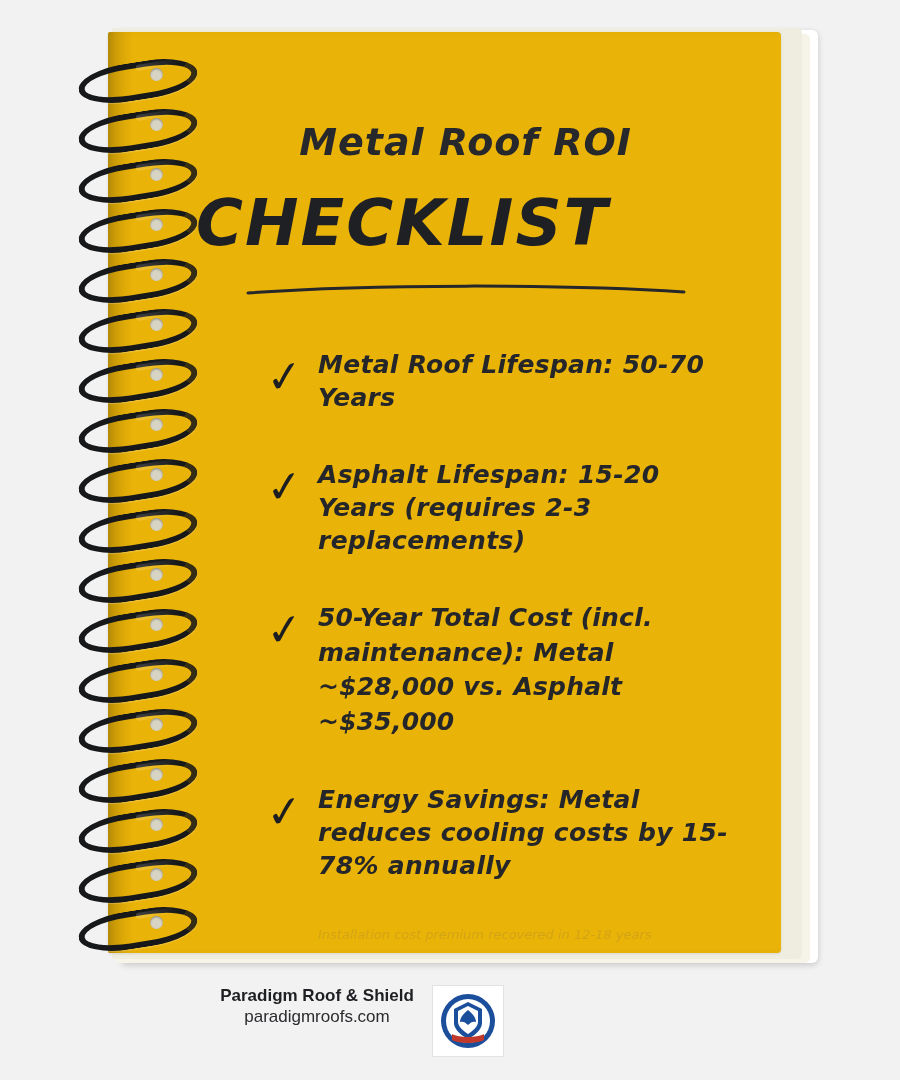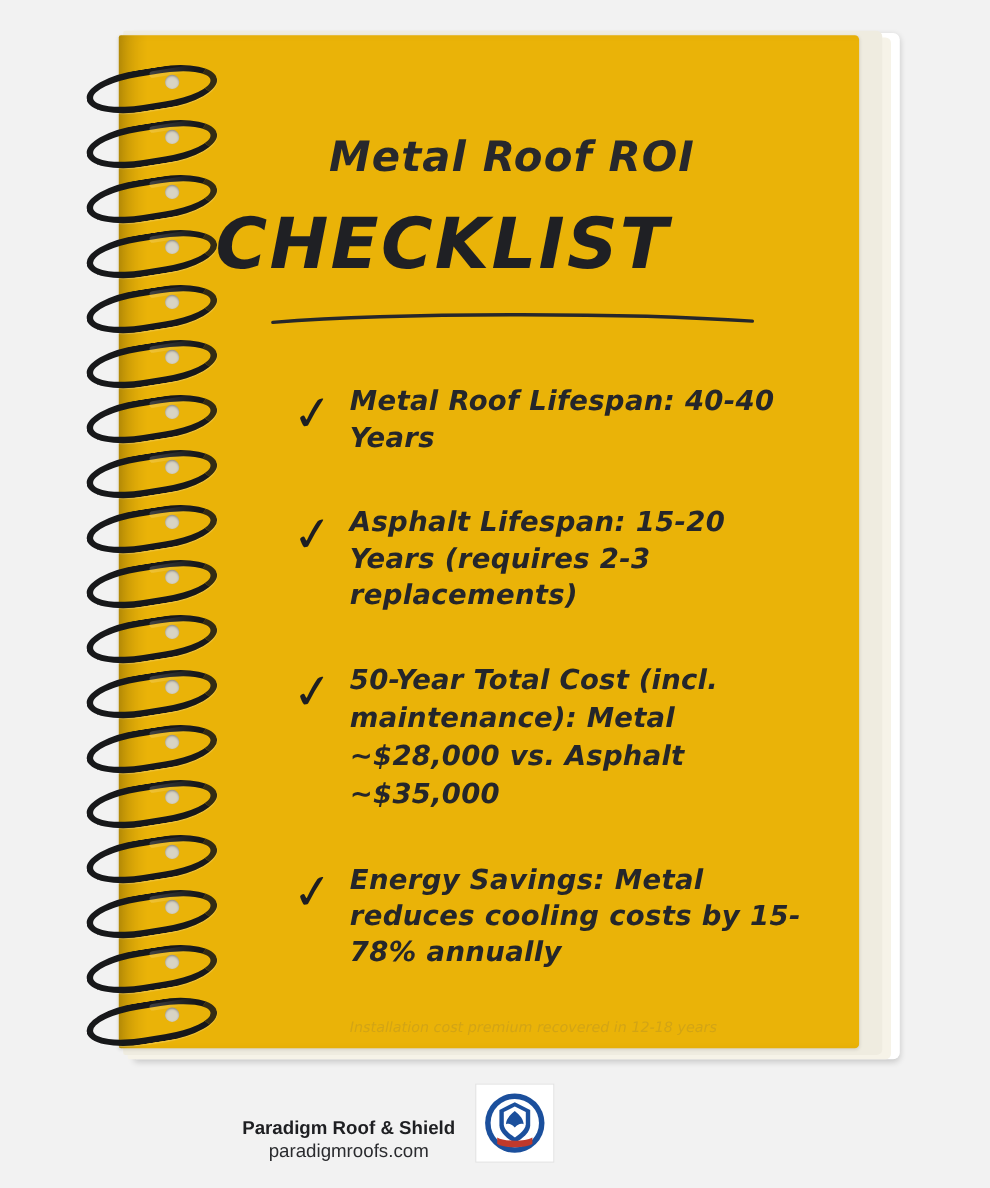--- a/index.html
+++ b/index.html
@@ -205,21 +205,21 @@
     color: rgba(90,90,95,0.16);
   }
 
   
   .footer {
     position: absolute;
     left: 0;
     top: 985px;
     width: 724px;
     display: flex;
-    align-items: flex-end;
+    align-items: flex-start;
     justify-content: center;
     gap: 18px;
   }
   .footer-text {
     text-align: center;
     line-height: 1.25;
   }
   .brand-name {
     font-family: "Liberation Sans", sans-serif;
     font-size: 17px;
@@ -266,21 +266,21 @@
         <div class="divider">
           <svg width="440" height="12" viewBox="0 0 440 12" aria-hidden="true">
             <path d="M2 9 C 120 0, 320 0, 438 8" stroke="#26272b" stroke-width="3" fill="none" stroke-linecap="round"></path>
           </svg>
         </div>
 
         <div class="items">
 
           <div class="item">
             <div class="check">✓</div>
-            <div class="item-text size-lg">Metal Roof Lifespan: 40-40 Years</div>
+            <div class="item-text size-lg">Metal Roof Lifespan: 50-70 Years</div>
           </div>
 
           <div class="item">
             <div class="check">✓</div>
             <div class="item-text size-lg">Asphalt Lifespan: 15-20 Years (requires 2-3 replacements)</div>
           </div>
 
           <div class="item">
             <div class="check">✓</div>
             <div class="item-text size-md">50-Year Total Cost (incl. maintenance): Metal ~$28,000 vs. Asphalt ~$35,000</div>

